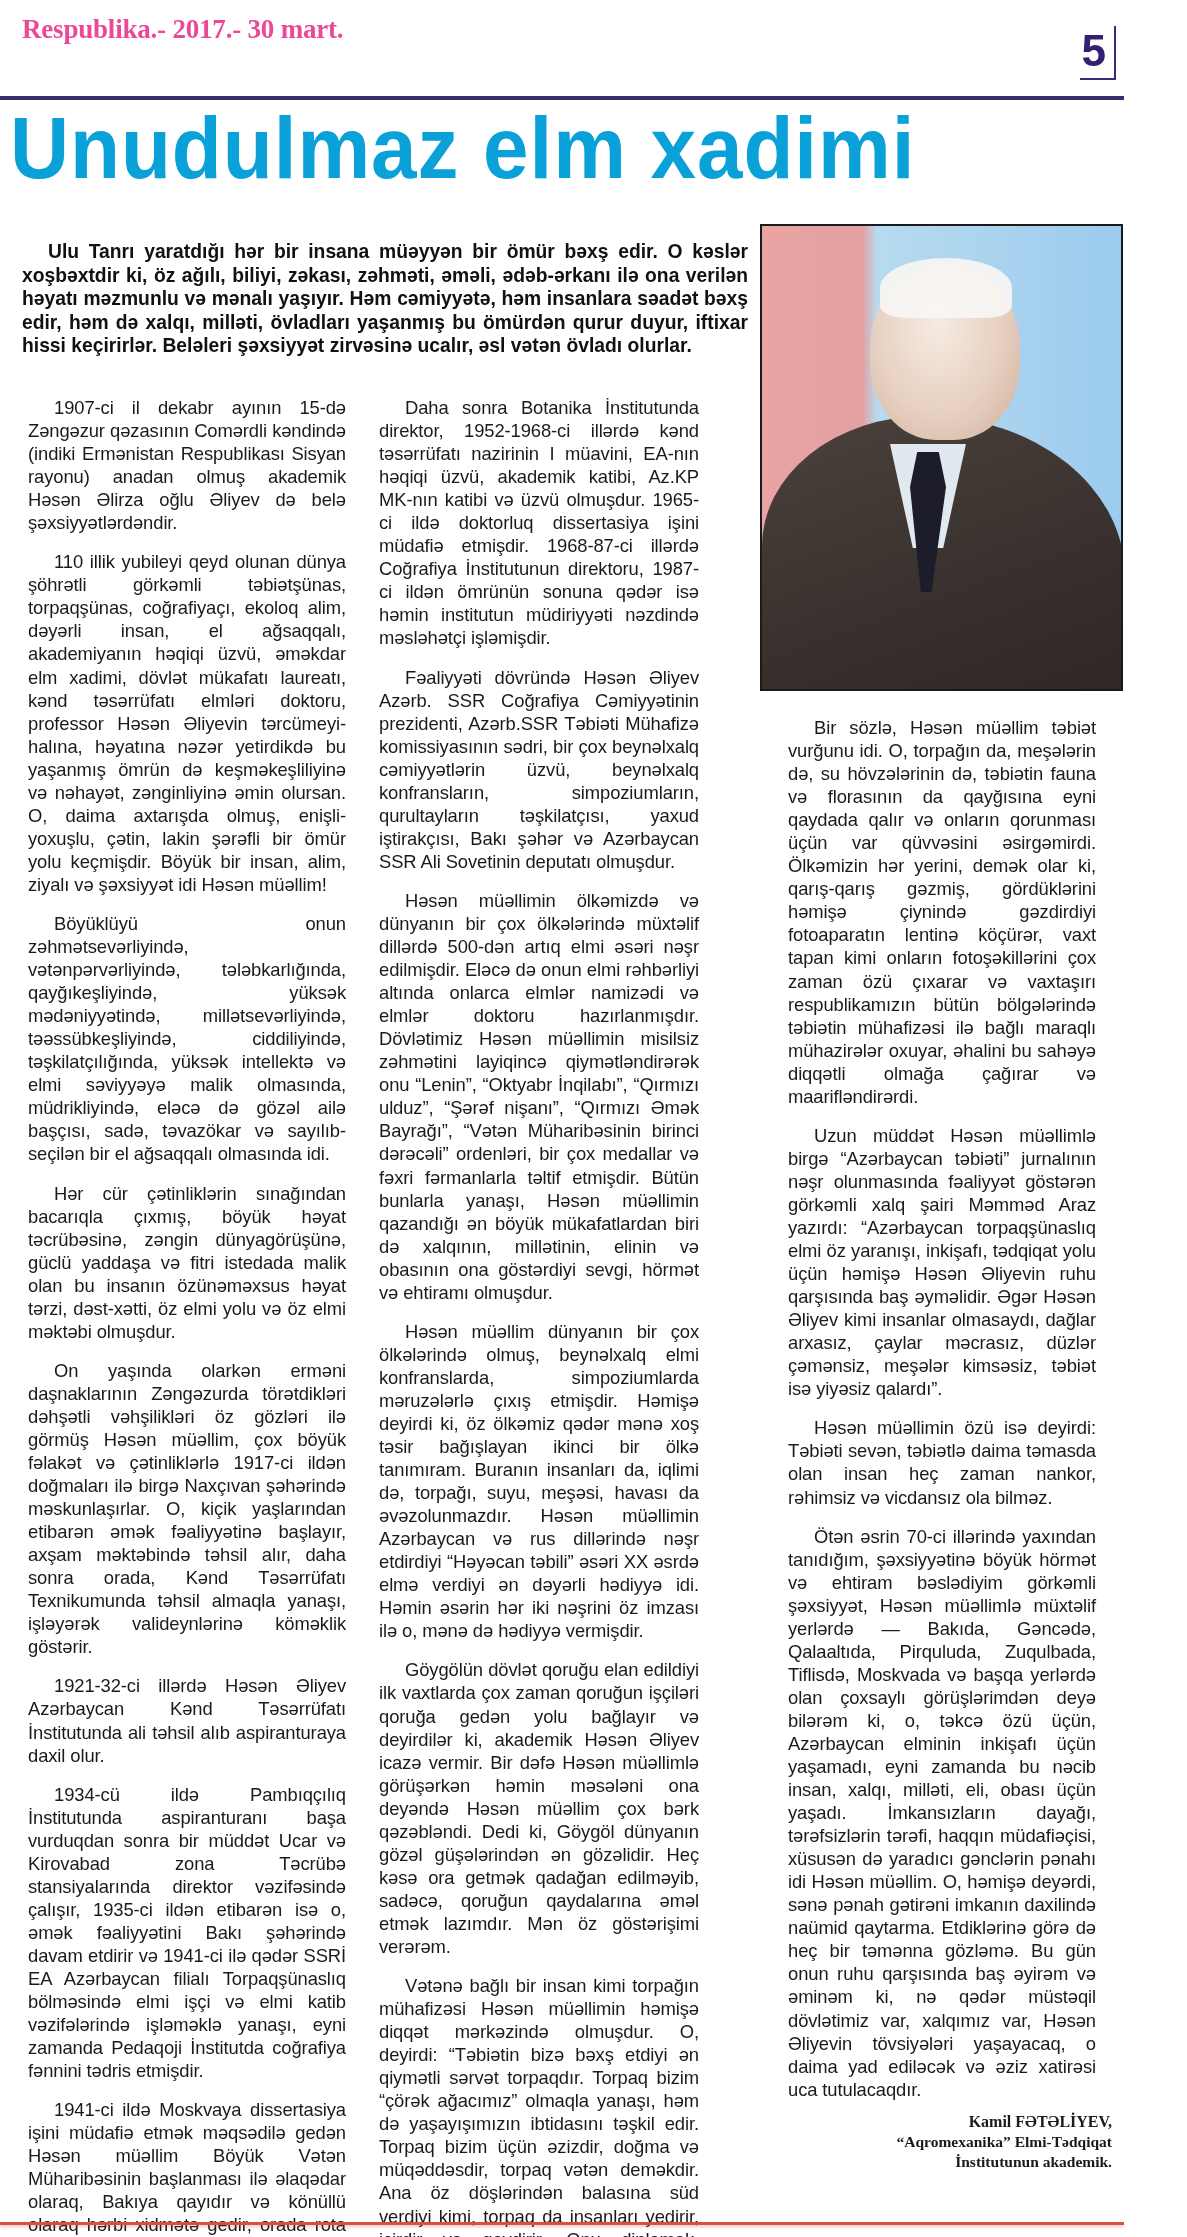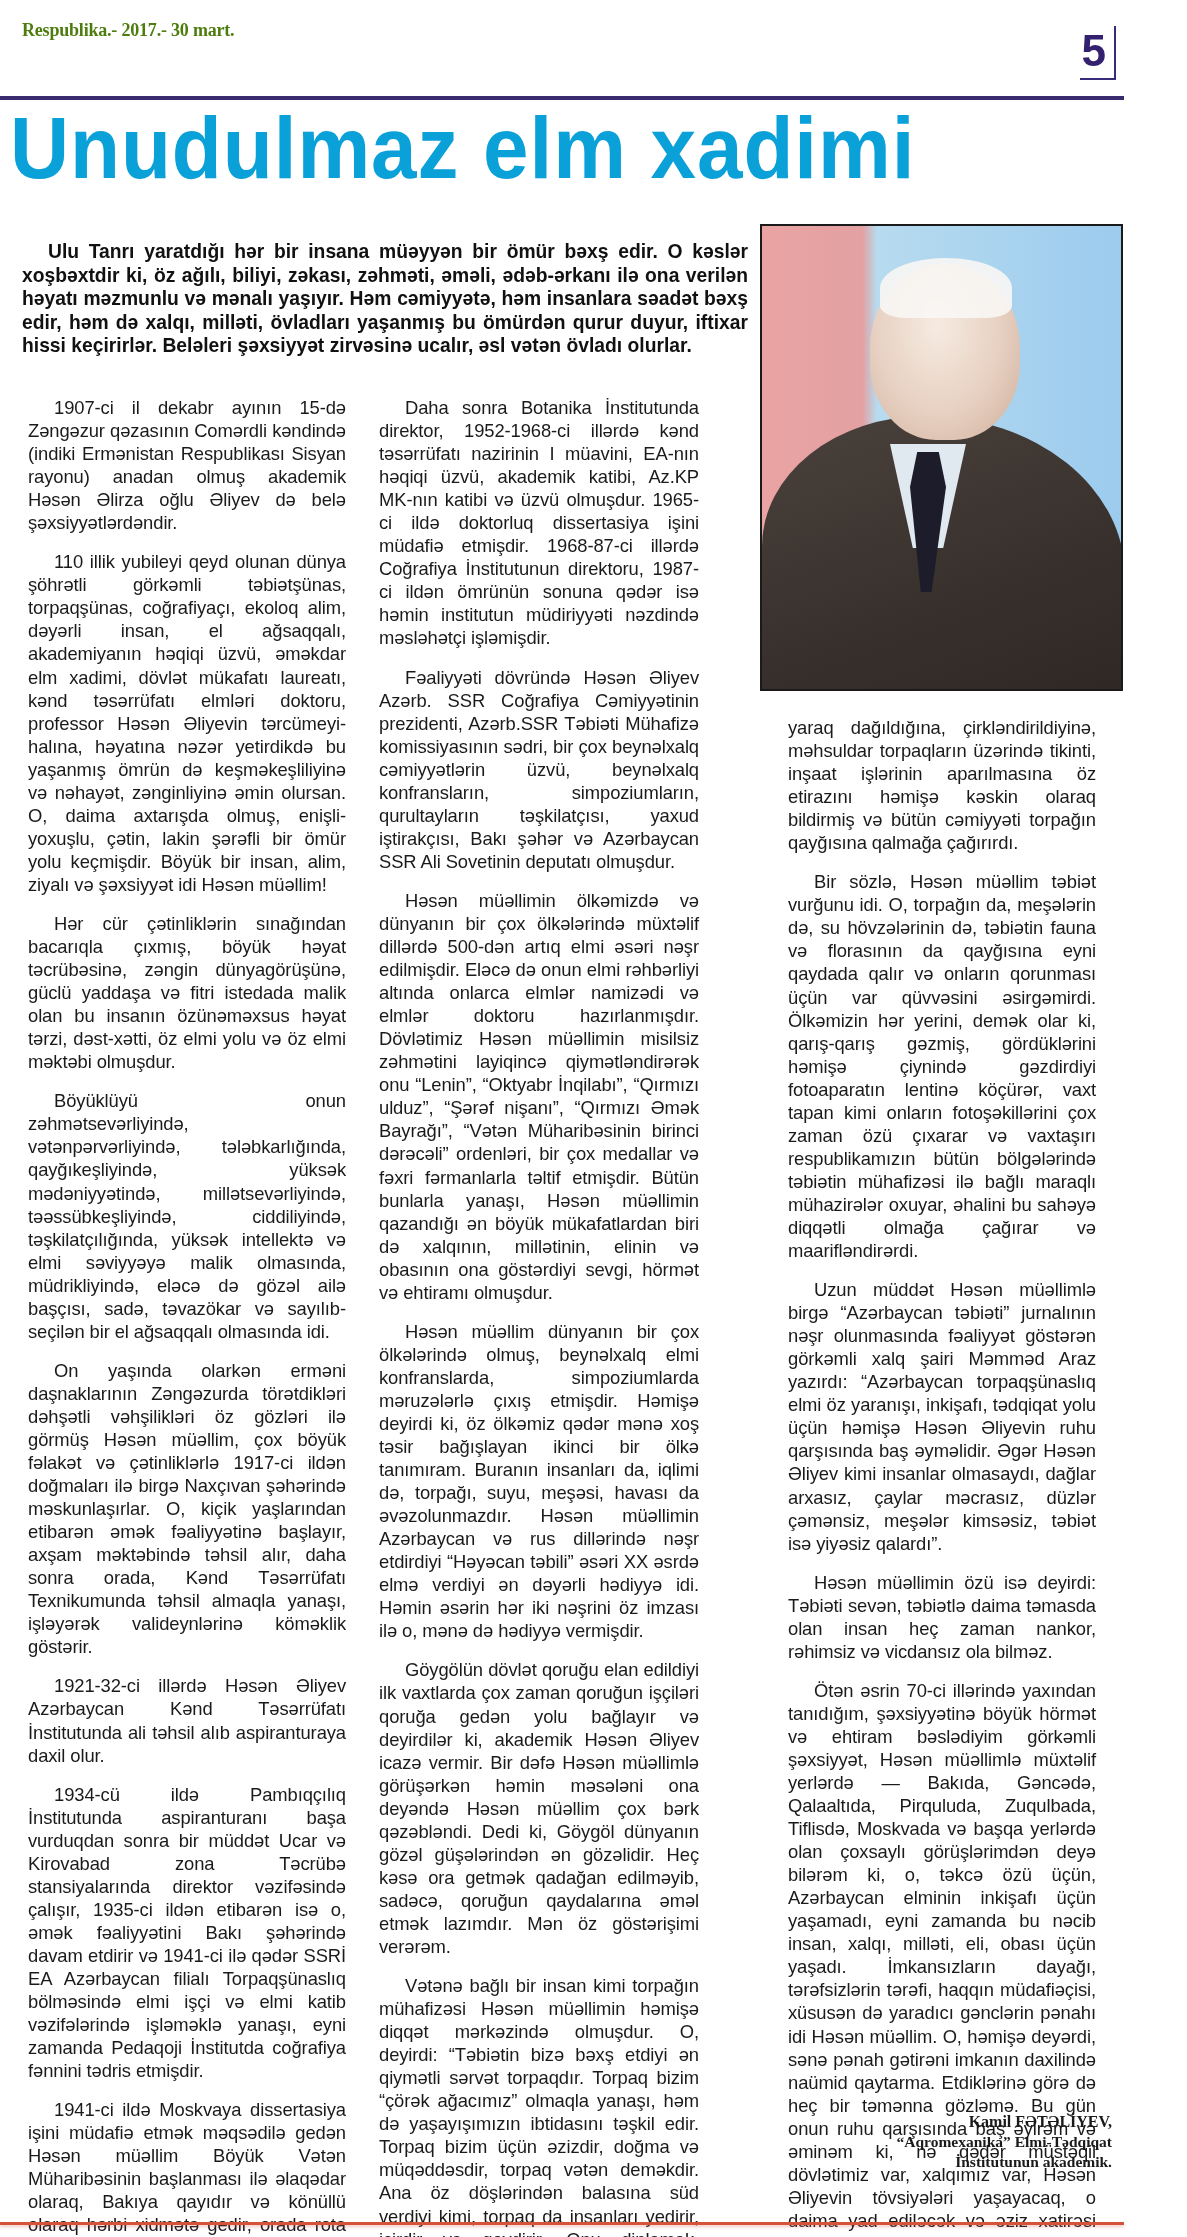--- a/index.html
+++ b/index.html
@@ -1,17 +1,17 @@
 <!DOCTYPE html>
 <html><head>
 <meta charset="utf-8">
 <style>
   html, body { margin: 0; padding: 0; background: #ffffff; }
   body { width: 1187px; height: 2237px; position: relative; overflow: hidden; color: #1a1a1a; }
-  .masthead { position: absolute; left: 22px; top: 14px; font-family: "Liberation Serif", serif; font-weight: bold; font-size: 18px; letter-spacing: -0.2px; color: #4d7c0f; margin-top: 6px; }
+  .masthead { position: absolute; left: 22px; top: 14px; font-family: "Liberation Serif", serif; font-weight: bold; font-size: 27px; letter-spacing: -0.2px; color: #ec4899; }
   .page-num { position: absolute; left: 1080px; top: 26px; width: 36px; height: 54px; border-right: 2px solid #3a2a7a; border-bottom: 2px solid #3a2a7a; box-sizing: border-box; }
   .page-num span { position: absolute; right: 8px; top: 0px; font-family: "Liberation Sans", sans-serif; font-weight: bold; font-size: 44px; line-height: 50px; color: #33206e; }
   .top-rule { position: absolute; left: 0; top: 96px; width: 1124px; height: 4px; background: #3a2a6e; }
   .title { position: absolute; left: 10px; top: 100px; font-family: "Liberation Sans", sans-serif; font-weight: bold; font-size: 88px; line-height: 96px; color: #0aa0d8; letter-spacing: 1px; transform: scaleX(0.93); transform-origin: left top; white-space: nowrap; }
   .intro { position: absolute; left: 22px; top: 220px; width: 726px; font-family: "Liberation Sans", sans-serif; font-weight: bold; font-size: 19.3px; line-height: 23.5px; text-align: justify; text-indent: 26px; color: #111; margin-top: 20px; }
   .photo { position: absolute; left: 760px; top: 224px; width: 363px; height: 467px; border: 2px solid #1a1a1a; box-sizing: border-box; overflow: hidden;
     background: linear-gradient(90deg, #e9a3a3 0%, #e4a1a2 28%, #b7dbef 32%, #9ccbee 100%); }
   .photo .head { position: absolute; left: 108px; top: 38px; width: 150px; height: 176px; border-radius: 48% 48% 44% 44%; background: radial-gradient(ellipse at 45% 35%, #f6ebe2 0%, #e7d0c1 55%, #cfae9a 100%); }
   .photo .hair { position: absolute; left: 118px; top: 32px; width: 132px; height: 60px; border-radius: 50% 50% 20% 20%; background: #f8f6f4; opacity: 0.9; }
   .photo .body { position: absolute; left: 0px; top: 190px; width: 363px; height: 290px; border-radius: 45% 55% 0 0; background: linear-gradient(160deg, #4b423d 0%, #38302c 60%, #2e2724 100%); }
@@ -43,39 +43,38 @@
   <div class="body"></div>
   <div class="shirt"></div>
   <div class="tie"></div>
   <div class="head"></div>
   <div class="hair"></div>
 </div>
 
 <div class="col col1">
   <p>1907-ci il dekabr ayının 15-də Zəngəzur qəzasının Comərdli kəndində (indiki Ermənistan Respublikası Sisyan rayonu) anadan olmuş akademik Həsən Əlirza oğlu Əliyev də belə şəxsiyyətlərdəndir.</p>
   <p>110 illik yubileyi qeyd olunan dünya şöhrətli görkəmli təbiətşünas, torpaqşünas, coğrafiyaçı, ekoloq alim, dəyərli insan, el ağsaqqalı, akademiyanın həqiqi üzvü, əməkdar elm xadimi, dövlət mükafatı laureatı, kənd təsərrüfatı elmləri doktoru, professor Həsən Əliyevin tərcümeyi-halına, həyatına nəzər yetirdikdə bu yaşanmış ömrün də keşməkeşliliyinə və nəhayət, zənginliyinə əmin olursan. O, daima axtarışda olmuş, enişli-yoxuşlu, çətin, lakin şərəfli bir ömür yolu keçmişdir. Böyük bir insan, alim, ziyalı və şəxsiyyət idi Həsən müəllim!</p>
+  <p>Böyüklüyü onun zəhmətsevərliyində, vətənpərvərliyində, tələbkarlığında, qayğıkeşliyində, yüksək mədəniyyətində, millətsevərliyində, təəssübkeşliyində, ciddiliyində, təşkilatçılığında, yüksək intellektə və elmi səviyyəyə malik olmasında, müdrikliyində, eləcə də gözəl ailə başçısı, sadə, təvazökar və sayılıb-seçilən bir el ağsaqqalı olmasında idi.</p>
   <p>Hər cür çətinliklərin sınağından bacarıqla çıxmış, böyük həyat təcrübəsinə, zəngin dünyagörüşünə, güclü yaddaşa və fitri istedada malik olan bu insanın özünəməxsus həyat tərzi, dəst-xətti, öz elmi yolu və öz elmi məktəbi olmuşdur.</p>
-  <p>Böyüklüyü onun zəhmətsevərliyində, vətənpərvərliyində, tələbkarlığında, qayğıkeşliyində, yüksək mədəniyyətində, millətsevərliyində, təəssübkeşliyində, ciddiliyində, təşkilatçılığında, yüksək intellektə və elmi səviyyəyə malik olmasında, müdrikliyində, eləcə də gözəl ailə başçısı, sadə, təvazökar və sayılıb-seçilən bir el ağsaqqalı olmasında idi.</p>
   <p>On yaşında olarkən erməni daşnaklarının Zəngəzurda törətdikləri dəhşətli vəhşilikləri öz gözləri ilə görmüş Həsən müəllim, çox böyük fəlakət və çətinliklərlə 1917-ci ildən doğmaları ilə birgə Naxçıvan şəhərində məskunlaşırlar. O, kiçik yaşlarından etibarən əmək fəaliyyətinə başlayır, axşam məktəbində təhsil alır, daha sonra orada, Kənd Təsərrüfatı Texnikumunda təhsil almaqla yanaşı, işləyərək valideynlərinə köməklik göstərir.</p>
   <p>1921-32-ci illərdə Həsən Əliyev Azərbaycan Kənd Təsərrüfatı İnstitutunda ali təhsil alıb aspiranturaya daxil olur.</p>
   <p>1934-cü ildə Pambıqçılıq İnstitutunda aspiranturanı başa vurduqdan sonra bir müddət Ucar və Kirovabad zona Təcrübə stansiyalarında direktor vəzifəsində çalışır, 1935-ci ildən etibarən isə o, əmək fəaliyyətini Bakı şəhərində davam etdirir və 1941-ci ilə qədər SSRİ EA Azərbaycan filialı Torpaqşünaslıq bölməsində elmi işçi və elmi katib vəzifələrində işləməklə yanaşı, eyni zamanda Pedaqoji İnstitutda coğrafiya fənnini tədris etmişdir.</p>
   <p>1941-ci ildə Moskvaya dissertasiya işini müdafiə etmək məqsədilə gedən Həsən müəllim Böyük Vətən Müharibəsinin başlanması ilə əlaqədar olaraq, Bakıya qayıdır və könüllü olaraq hərbi xidmətə gedir, orada rota komandirinin siyasi məsələlər üzrə müavini olur. 1943-cü ildə ağır yaralanır və arxa cəbhəyə qaytarılır. 1944-cü ildən Az.EA-nın Torpaqşünaslıq və Aqrokimya İnstitutunda elmi işlər üzrə direktor müavini vəzifəsində işləməklə dissertasiya işini müdafiə edir.</p>
 </div>
 
 <div class="col col2">
   <p>Daha sonra Botanika İnstitutunda direktor, 1952-1968-ci illərdə kənd təsərrüfatı nazirinin I müavini, EA-nın həqiqi üzvü, akademik katibi, Az.KP MK-nın katibi və üzvü olmuşdur. 1965-ci ildə doktorluq dissertasiya işini müdafiə etmişdir. 1968-87-ci illərdə Coğrafiya İnstitutunun direktoru, 1987-ci ildən ömrünün sonuna qədər isə həmin institutun müdiriyyəti nəzdində məsləhətçi işləmişdir.</p>
   <p>Fəaliyyəti dövründə Həsən Əliyev Azərb. SSR Coğrafiya Cəmiyyətinin prezidenti, Azərb.SSR Təbiəti Mühafizə komissiyasının sədri, bir çox beynəlxalq cəmiyyətlərin üzvü, beynəlxalq konfransların, simpoziumların, qurultayların təşkilatçısı, yaxud iştirakçısı, Bakı şəhər və Azərbaycan SSR Ali Sovetinin deputatı olmuşdur.</p>
   <p>Həsən müəllimin ölkəmizdə və dünyanın bir çox ölkələrində müxtəlif dillərdə 500-dən artıq elmi əsəri nəşr edilmişdir. Eləcə də onun elmi rəhbərliyi altında onlarca elmlər namizədi və elmlər doktoru hazırlanmışdır. Dövlətimiz Həsən müəllimin misilsiz zəhmətini layiqincə qiymətləndirərək onu “Lenin”, “Oktyabr İnqilabı”, “Qırmızı ulduz”, “Şərəf nişanı”, “Qırmızı Əmək Bayrağı”, “Vətən Müharibəsinin birinci dərəcəli” ordenləri, bir çox medallar və fəxri fərmanlarla təltif etmişdir. Bütün bunlarla yanaşı, Həsən müəllimin qazandığı ən böyük mükafatlardan biri də xalqının, millətinin, elinin və obasının ona göstərdiyi sevgi, hörmət və ehtiramı olmuşdur.</p>
   <p>Həsən müəllim dünyanın bir çox ölkələrində olmuş, beynəlxalq elmi konfranslarda, simpoziumlarda məruzələrlə çıxış etmişdir. Həmişə deyirdi ki, öz ölkəmiz qədər mənə xoş təsir bağışlayan ikinci bir ölkə tanımıram. Buranın insanları da, iqlimi də, torpağı, suyu, meşəsi, havası da əvəzolunmazdır. Həsən müəllimin Azərbaycan və rus dillərində nəşr etdirdiyi “Həyəcan təbili” əsəri XX əsrdə elmə verdiyi ən dəyərli hədiyyə idi. Həmin əsərin hər iki nəşrini öz imzası ilə o, mənə də hədiyyə vermişdir.</p>
   <p>Göygölün dövlət qoruğu elan edildiyi ilk vaxtlarda çox zaman qoruğun işçiləri qoruğa gedən yolu bağlayır və deyirdilər ki, akademik Həsən Əliyev icazə vermir. Bir dəfə Həsən müəllimlə görüşərkən həmin məsələni ona deyəndə Həsən müəllim çox bərk qəzəbləndi. Dedi ki, Göygöl dünyanın gözəl güşələrindən ən gözəlidir. Heç kəsə ora getmək qadağan edilməyib, sadəcə, qoruğun qaydalarına əməl etmək lazımdır. Mən öz göstərişimi verərəm.</p>
   <p>Vətənə bağlı bir insan kimi torpağın mühafizəsi Həsən müəllimin həmişə diqqət mərkəzində olmuşdur. O, deyirdi: “Təbiətin bizə bəxş etdiyi ən qiymətli sərvət torpaqdır. Torpaq bizim “çörək ağacımız” olmaqla yanaşı, həm də yaşayışımızın ibtidasını təşkil edir. Torpaq bizim üçün əzizdir, doğma və müqəddəsdir, torpaq vətən deməkdir. Ana öz döşlərindən balasına süd verdiyi kimi, torpaq da insanları yedirir, içirdir və geydirir. Onu dinləmək, görmək və hiss etmək lazımdır”.</p>
 </div>
 
 <div class="col col3">
-  <p style="text-indent:0;">yaraq dağıldığına, çirkləndirildiyinə, məhsuldar torpaqların üzərində tikinti, inşaat işlərinin aparılmasına öz etirazını həmişə kəskin olaraq bildirmiş və bütün cəmiyyəti torpağın qayğısına qalmağa çağırırdı.</p>
   <p>Bir sözlə, Həsən müəllim təbiət vurğunu idi. O, torpağın da, meşələrin də, su hövzələrinin də, təbiətin fauna və florasının da qayğısına eyni qaydada qalır və onların qorunması üçün var qüvvəsini əsirgəmirdi. Ölkəmizin hər yerini, demək olar ki, qarış-qarış gəzmiş, gördüklərini həmişə çiynində gəzdirdiyi fotoaparatın lentinə köçürər, vaxt tapan kimi onların fotoşəkillərini çox zaman özü çıxarar və vaxtaşırı respublikamızın bütün bölgələrində təbiətin mühafizəsi ilə bağlı maraqlı mühazirələr oxuyar, əhalini bu sahəyə diqqətli olmağa çağırar və maarifləndirərdi.</p>
   <p>Uzun müddət Həsən müəllimlə birgə “Azərbaycan təbiəti” jurnalının nəşr olunmasında fəaliyyət göstərən görkəmli xalq şairi Məmməd Araz yazırdı: “Azərbaycan torpaqşünaslıq elmi öz yaranışı, inkişafı, tədqiqat yolu üçün həmişə Həsən Əliyevin ruhu qarşısında baş əyməlidir. Əgər Həsən Əliyev kimi insanlar olmasaydı, dağlar arxasız, çaylar məcrasız, düzlər çəmənsiz, meşələr kimsəsiz, təbiət isə yiyəsiz qalardı”.</p>
   <p>Həsən müəllimin özü isə deyirdi: Təbiəti sevən, təbiətlə daima təmasda olan insan heç zaman nankor, rəhimsiz və vicdansız ola bilməz.</p>
   <p>Ötən əsrin 70-ci illərində yaxından tanıdığım, şəxsiyyətinə böyük hörmət və ehtiram bəslədiyim görkəmli şəxsiyyət, Həsən müəllimlə müxtəlif yerlərdə — Bakıda, Gəncədə, Qalaaltıda, Pirquluda, Zuqulbada, Tiflisdə, Moskvada və başqa yerlərdə olan çoxsaylı görüşlərimdən deyə bilərəm ki, o, təkcə özü üçün, Azərbaycan elminin inkişafı üçün yaşamadı, eyni zamanda bu nəcib insan, xalqı, milləti, eli, obası üçün yaşadı. İmkansızların dayağı, tərəfsizlərin tərəfi, haqqın müdafiəçisi, xüsusən də yaradıcı gənclərin pənahı idi Həsən müəllim. O, həmişə deyərdi, sənə pənah gətirəni imkanın daxilində naümid qaytarma. Etdiklərinə görə də heç bir təmənna gözləmə. Bu gün onun ruhu qarşısında baş əyirəm və əminəm ki, nə qədər müstəqil dövlətimiz var, xalqımız var, Həsən Əliyevin tövsiyələri yaşayacaq, o daima yad ediləcək və əziz xatirəsi uca tutulacaqdır.</p>
 </div>
 
 <div class="signature">
   <div class="sig-name">Kamil FƏTƏLİYEV,</div>
   <div>“Aqromexanika” Elmi-Tədqiqat</div>
   <div>İnstitutunun akademik.</div>

